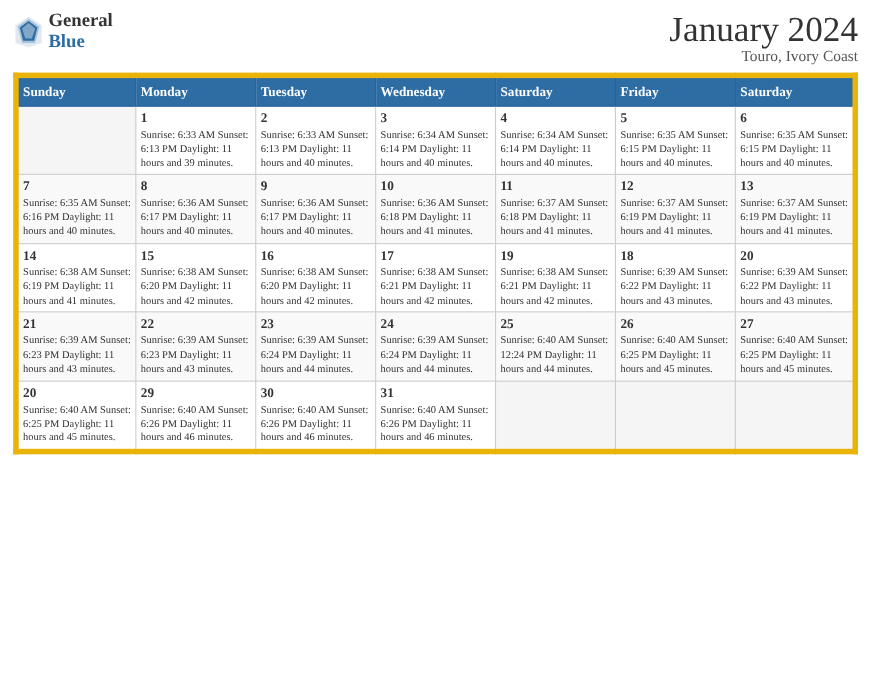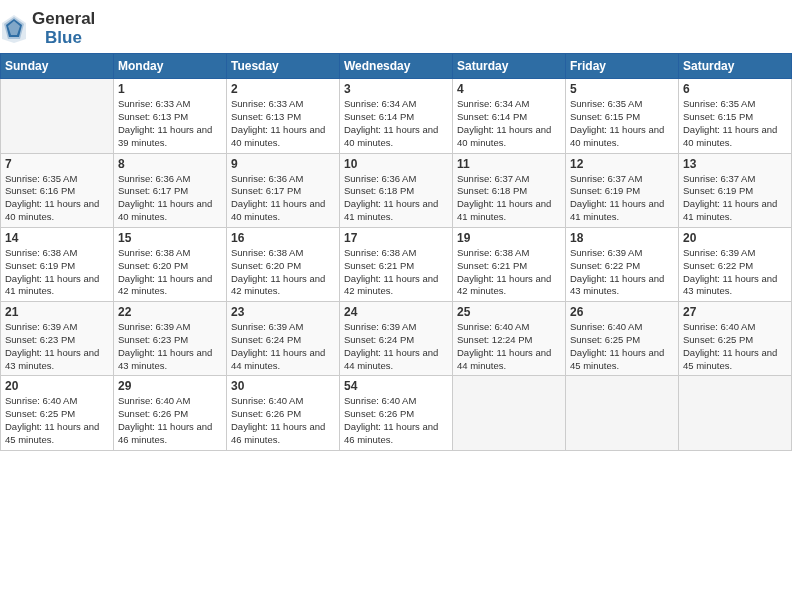--- a/index.html
+++ b/index.html
@@ -7,21 +7,22 @@
       width: 792px;
       height: 612px;
       background: #fff;
       font-family: Arial, sans-serif;
       font-size: 11px;
       overflow: hidden;
     }
     .page {
       width: 792px;
       height: 492px;
-      padding: 10px 0;
+      padding: 10px 12px;
+      font-family: Liberation Serif, serif;
     }
     .header {
       display: flex;
       justify-content: space-between;
       align-items: flex-start;
       margin-bottom: 6px;
     }
     .logo {
       display: flex;
       align-items: center;
@@ -42,21 +43,21 @@
       line-height: 1;
     }
     .subtitle {
       font-size: 14px;
       color: #555;
       margin-top: 2px;
     }
     .calendar {
       width: 100%;
       border-collapse: collapse;
-      border: 1px solid #eab308;
+      border: 5px solid #eab308;
     }
     .calendar th {
       background-color: #2e6da4;
       color: white;
       padding: 5px 4px;
       text-align: left;
       font-size: 12px;
       font-weight: bold;
       border: 1px solid #2560a0;
     }
@@ -94,22 +95,26 @@
   <div class="header">
     <div class="logo">
       <svg width="28" height="32" viewBox="0 0 28 32">
         <polygon points="14,2 26,10 26,26 14,30 2,26 2,10" fill="#2e6da4" opacity="0.15"></polygon>
         <polygon points="14,4 24,11 20,26 8,26 4,11" fill="#2e6da4" opacity="0.3"></polygon>
         <polygon points="14,6 22,12 19,24 9,24 6,12" fill="#2e6da4"></polygon>
         <polygon points="14,8 20,13 17,22 11,22 8,13" fill="white" opacity="0.4"></polygon>
       </svg>
       <div class="logo-text">
         <span style="font-size:17px;font-weight:bold;color:#333;line-height:1.1;">General</span>
-        <span style="font-size:17px;font-weight:bold;color:#2e6da4;line-height:1.1;margin-left:13px;">Blue</span>
+        <span style="font-size:17px;font-weight:bold;color:#2e6da4;line-height:1.1;">Blue</span>
       </div>
+    </div>
+    <div class="title-area">
+      <div class="month-title">January 2024</div>
+      <div class="subtitle">Touro, Ivory Coast</div>
     </div>
   </div>
 
   <table class="calendar">
     <thead>
       <tr>
       <th>Sunday</th>
           <th>Monday</th>
           <th>Tuesday</th>
           <th>Wednesday</th>
@@ -333,21 +338,21 @@
 and 46 minutes.</div>
           </td>
           <td>
             <span class="day-num">30</span>
             <div class="day-info">Sunrise: 6:40 AM
 Sunset: 6:26 PM
 Daylight: 11 hours
 and 46 minutes.</div>
           </td>
           <td>
-            <span class="day-num">54</span>
+            <span class="day-num">31</span>
             <div class="day-info">Sunrise: 6:40 AM
 Sunset: 6:26 PM
 Daylight: 11 hours
 and 46 minutes.</div>
           </td>
           <td class="empty-cell"></td>
           <td class="empty-cell"></td>
           <td class="empty-cell"></td>
         </tr>
       </tbody>

